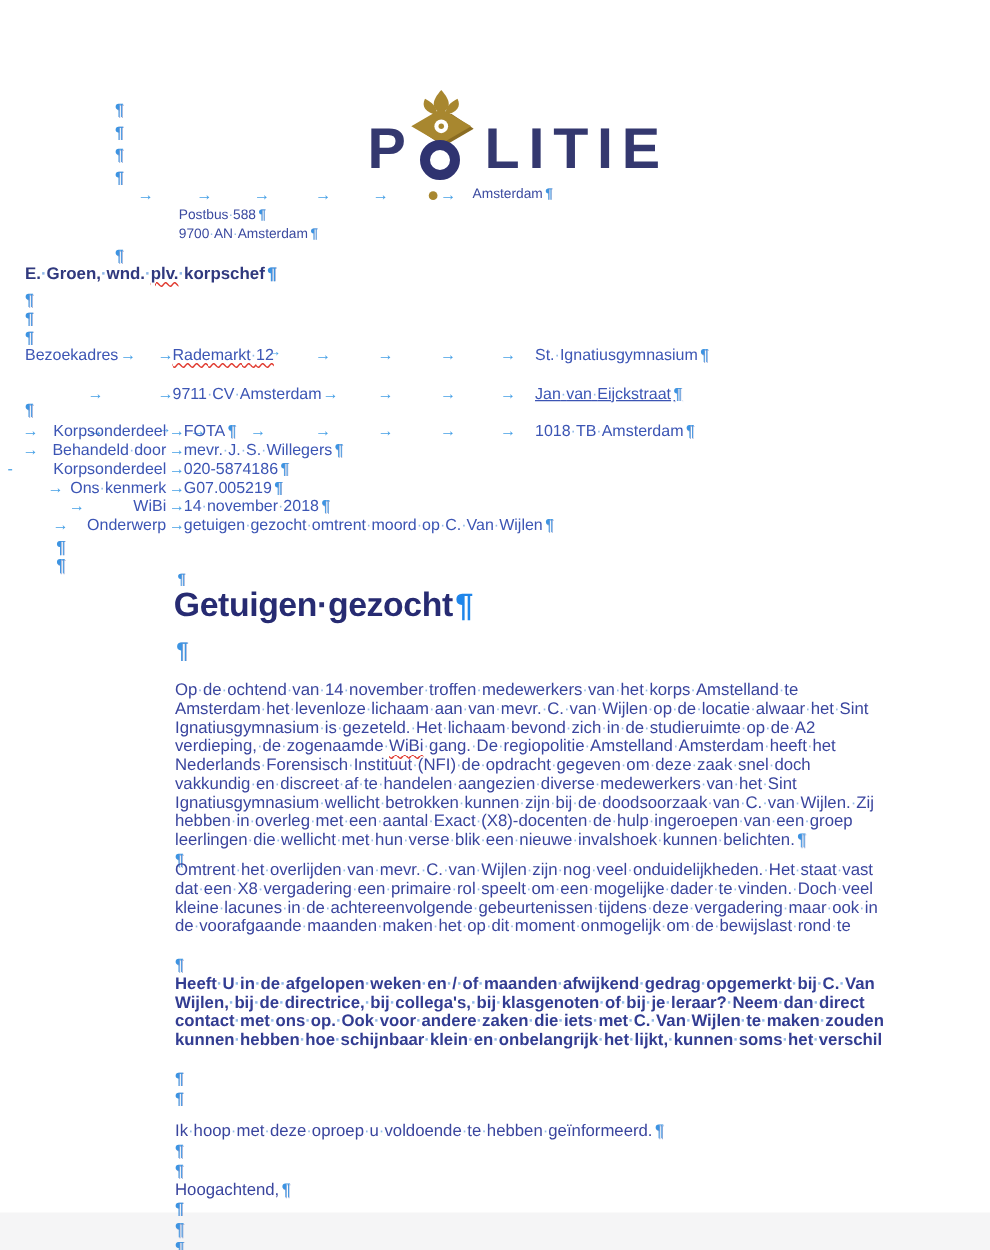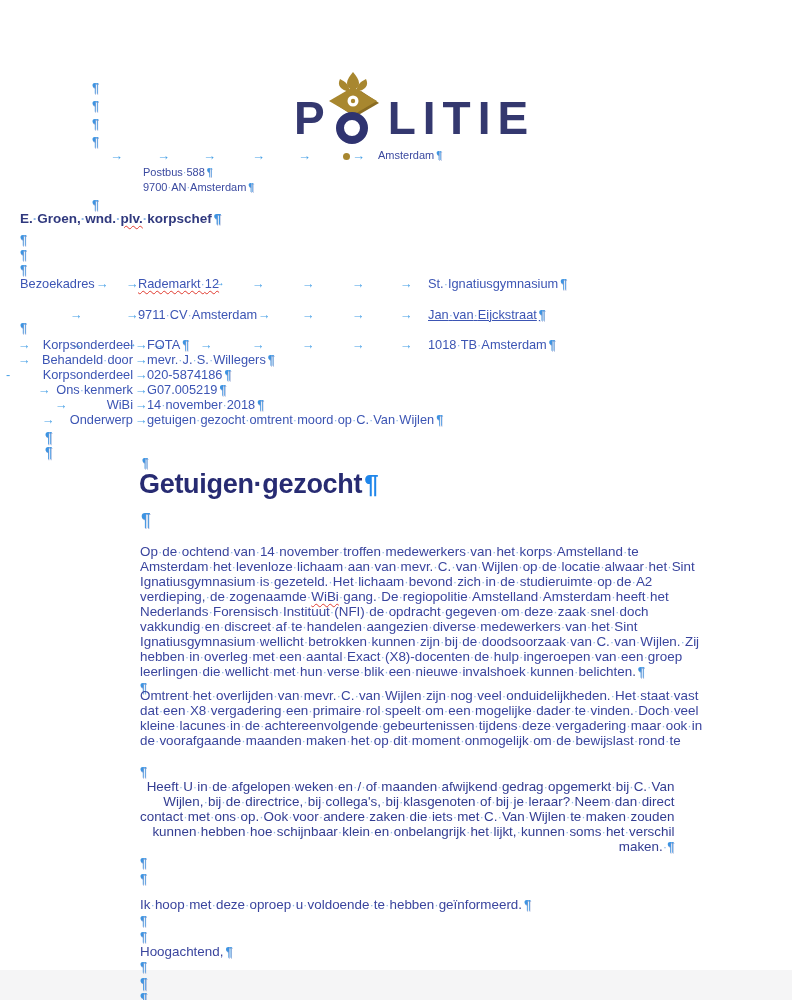--- a/index.html
+++ b/index.html
@@ -13,21 +13,21 @@
   .mark { color:#46a0e6; }
   .pil  { color:#3d94e2; text-shadow:0.5px 0.5px 0 rgba(40,70,160,0.45); }
   .pil-after { margin-left:2px; }
   .mdot { color:#8fb9e8; }
   .dots-dark .mdot { color:#2b2f72; }
   
   .small { font-size:11px; color:#3b4aa0; }
   .meta-text { font-size:12.8px; color:#3c55b4; }
   .body-ln { height:15px; line-height:15px; font-size:13.4px; white-space:nowrap; }
   .para { position:absolute; }
-  .bold-para .body-ln { font-weight:normal; color:#333d92;text-align:right; }
+  .bold-para .body-ln { font-weight:bold; color:#333d92; }
   .heading { font-size:27px; font-weight:bold; color:#272b72; letter-spacing:-0.3px; }
   .heading .pil { font-size:26px; color:#1f86ea; text-shadow:none; }
   .signatory { font-size:13.5px; font-weight:bold; color:#30397e; }
   .misspell { text-decoration:underline; text-decoration-style:wavy; text-decoration-color:#e03a2f; text-decoration-thickness:1px; text-underline-offset:2px; }
   
   .logo { position:absolute; left:294px; top:72px; display:flex; align-items:flex-start; }
   .logo-letter { font-size:46px; line-height:1; font-weight:bold; color:#34386f; margin-top:23px; }
   .logo-rest { letter-spacing:7px; margin-left:9px; }
   .gold-dot { display:inline-block; width:7px; height:7px; border-radius:50%; background:#a8872f; }
   
@@ -186,21 +186,20 @@
     <div class="body-ln"><span>de<span class="mdot">·</span>voorafgaande<span class="mdot">·</span>maanden<span class="mdot">·</span>maken<span class="mdot">·</span>het<span class="mdot">·</span>op<span class="mdot">·</span>dit<span class="mdot">·</span>moment<span class="mdot">·</span>onmogelijk<span class="mdot">·</span>om<span class="mdot">·</span>de<span class="mdot">·</span>bewijslast<span class="mdot">·</span>rond<span class="mdot">·</span>te</span></div>
   </div>
 
   <span class="a pil" style="left:140px; top:764px; font-size:13px;">¶</span>
 
   <div class="para bold-para" style="left:140px; top:779px;">
     <div class="body-ln"><span>Heeft<span class="mdot">·</span>U<span class="mdot">·</span>in<span class="mdot">·</span>de<span class="mdot">·</span>afgelopen<span class="mdot">·</span>weken<span class="mdot">·</span>en<span class="mdot">·</span>/<span class="mdot">·</span>of<span class="mdot">·</span>maanden<span class="mdot">·</span>afwijkend<span class="mdot">·</span>gedrag<span class="mdot">·</span>opgemerkt<span class="mdot">·</span>bij<span class="mdot">·</span>C.<span class="mdot">·</span>Van</span></div>
     <div class="body-ln"><span>Wijlen,<span class="mdot">·</span>bij<span class="mdot">·</span>de<span class="mdot">·</span>directrice,<span class="mdot">·</span>bij<span class="mdot">·</span>collega's,<span class="mdot">·</span>bij<span class="mdot">·</span>klasgenoten<span class="mdot">·</span>of<span class="mdot">·</span>bij<span class="mdot">·</span>je<span class="mdot">·</span>leraar?<span class="mdot">·</span>Neem<span class="mdot">·</span>dan<span class="mdot">·</span>direct</span></div>
     <div class="body-ln"><span>contact<span class="mdot">·</span>met<span class="mdot">·</span>ons<span class="mdot">·</span>op.<span class="mdot">·</span>Ook<span class="mdot">·</span>voor<span class="mdot">·</span>andere<span class="mdot">·</span>zaken<span class="mdot">·</span>die<span class="mdot">·</span>iets<span class="mdot">·</span>met<span class="mdot">·</span>C.<span class="mdot">·</span>Van<span class="mdot">·</span>Wijlen<span class="mdot">·</span>te<span class="mdot">·</span>maken<span class="mdot">·</span>zouden</span></div>
     <div class="body-ln"><span>kunnen<span class="mdot">·</span>hebben<span class="mdot">·</span>hoe<span class="mdot">·</span>schijnbaar<span class="mdot">·</span>klein<span class="mdot">·</span>en<span class="mdot">·</span>onbelangrijk<span class="mdot">·</span>het<span class="mdot">·</span>lijkt,<span class="mdot">·</span>kunnen<span class="mdot">·</span>soms<span class="mdot">·</span>het<span class="mdot">·</span>verschil</span></div>
-    <div class="body-ln"><span>maken.<span class="mdot">·</span></span><span class="pil">¶</span></div>
   </div>
 
   <span class="a pil" style="left:140px; top:855px; font-size:13px;">¶</span>
   <span class="a pil" style="left:140px; top:871px; font-size:13px;">¶</span>
 
   <div class="a body-ln" style="left:140px; top:897px;"><span>Ik<span class="mdot">·</span>hoop<span class="mdot">·</span>met<span class="mdot">·</span>deze<span class="mdot">·</span>oproep<span class="mdot">·</span>u<span class="mdot">·</span>voldoende<span class="mdot">·</span>te<span class="mdot">·</span>hebben<span class="mdot">·</span>geïnformeerd.</span><span class="pil pil-after">¶</span></div>
 
   <span class="a pil" style="left:140px; top:913px; font-size:13px;">¶</span>
   <span class="a pil" style="left:140px; top:929px; font-size:13px;">¶</span>
 

